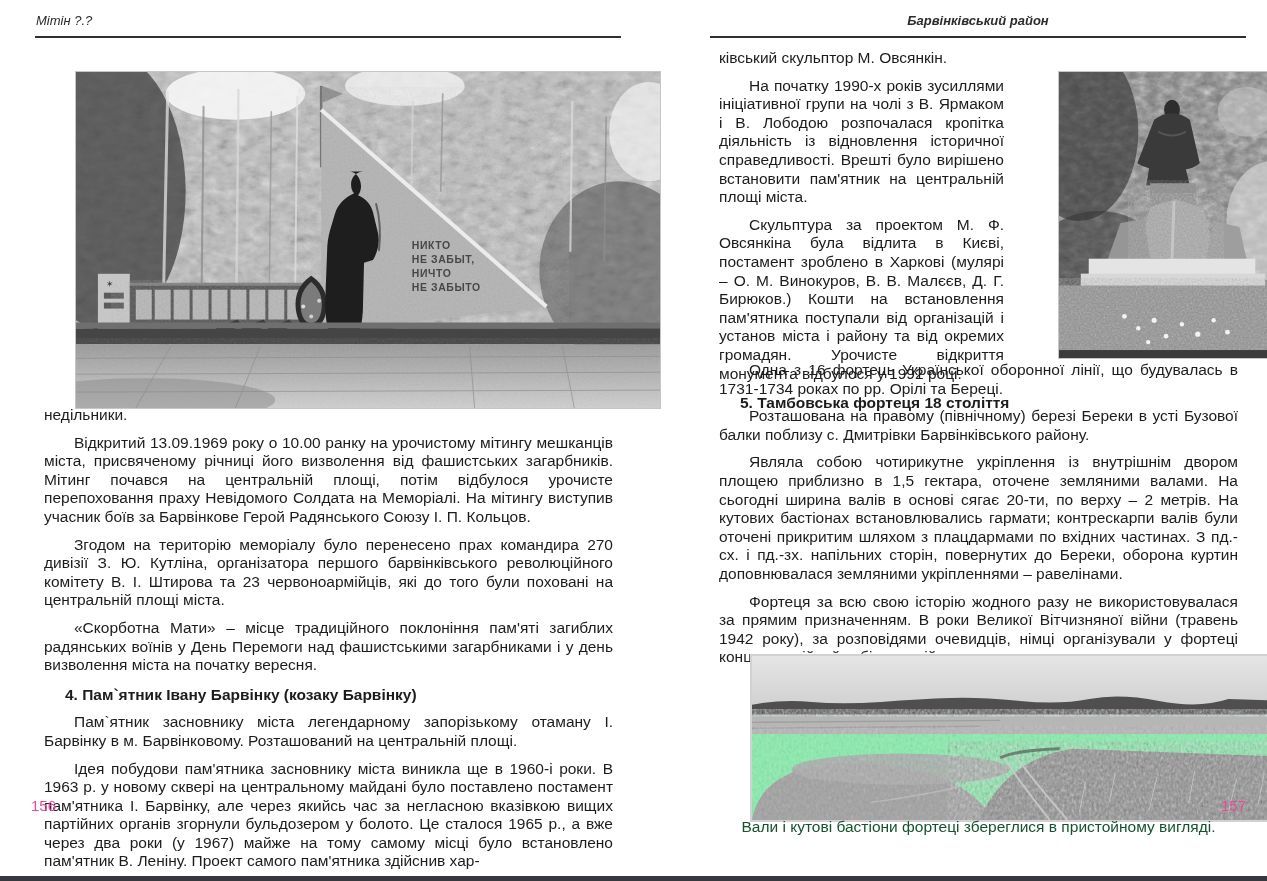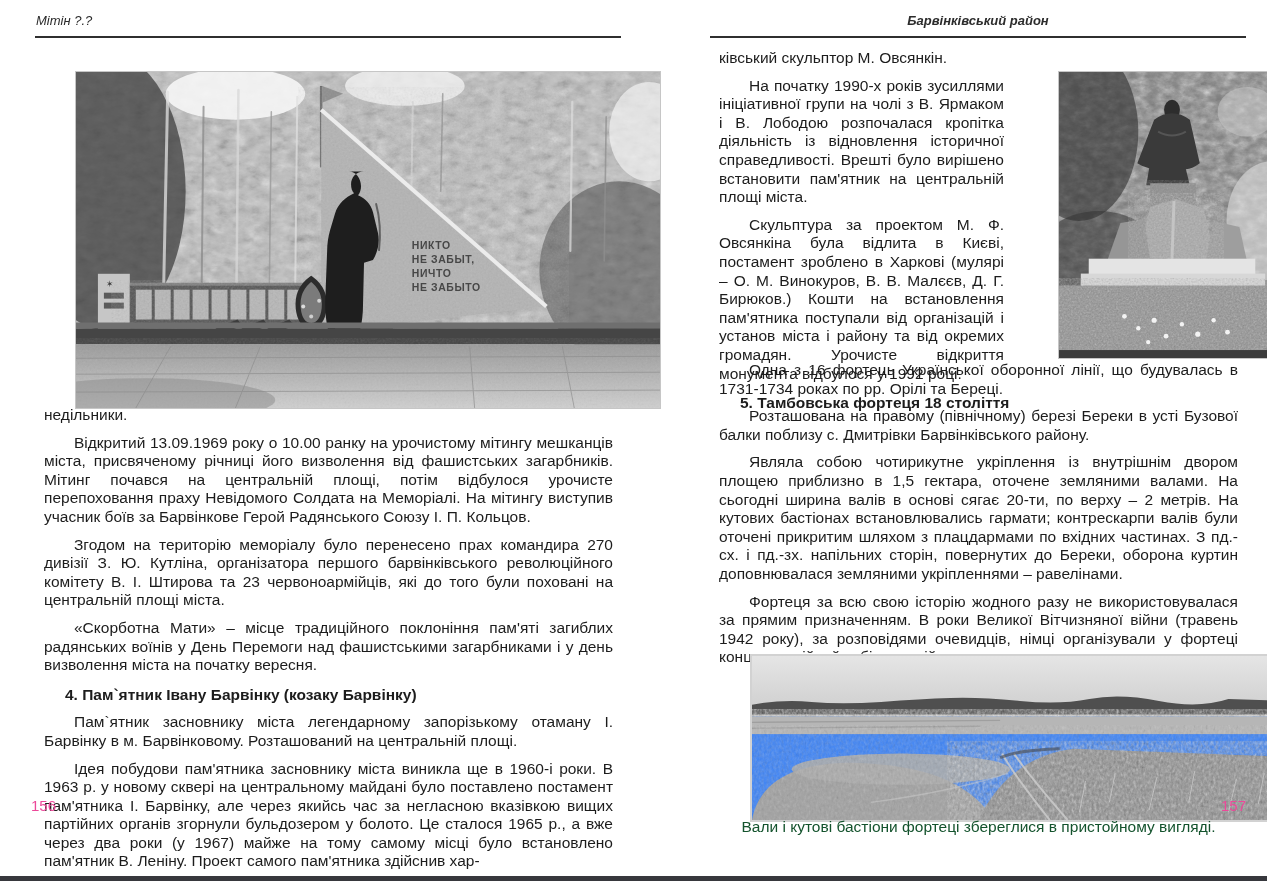--- a/index.html
+++ b/index.html
@@ -8,21 +8,21 @@
     background:#ffffff;color:#1c1c1c;
     font-family:"Liberation Sans", sans-serif;
   }
   .running-header{position:absolute;top:13px;font-size:13px;font-style:italic;color:#2b2b2b;}
   #hdr-left{left:36px;}
   #hdr-right{left:710px;width:536px;text-align:center;font-weight:bold;}
   .rule{position:absolute;top:36px;height:2px;background:#2f2f2f;}
   #rule-left{left:35px;width:586px;}
   #rule-right{left:710px;width:536px;}
 
-  .photo{position:absolute;border:1px solid #c6c6c6;background:#3b82f6;box-sizing:border-box;}
+  .photo{position:absolute;border:1px solid #c6c6c6;background:#86efac;box-sizing:border-box;}
   #photo-memorial{left:35px;top:55px;width:586px;height:338px;}
   #photo-statue{left:1018px;top:55px;width:228px;height:288px;}
   #photo-ramparts{left:710px;top:638px;width:537px;height:168px;border:2px solid #d2d2d2;}
   .photo svg{display:block;width:100%;height:100%;}
 
   .body-text{font-size:15.5px;line-height:18.6px;text-align:justify;hyphens:none;}
   .body-text p{margin:9px;text-indent:30px;}
   .body-text p.noind{text-indent:0;}
   .body-text h3{font-size:15.5px;line-height:18.6px;margin:11px 0 8px;text-indent:30px;font-weight:bold;}
 

